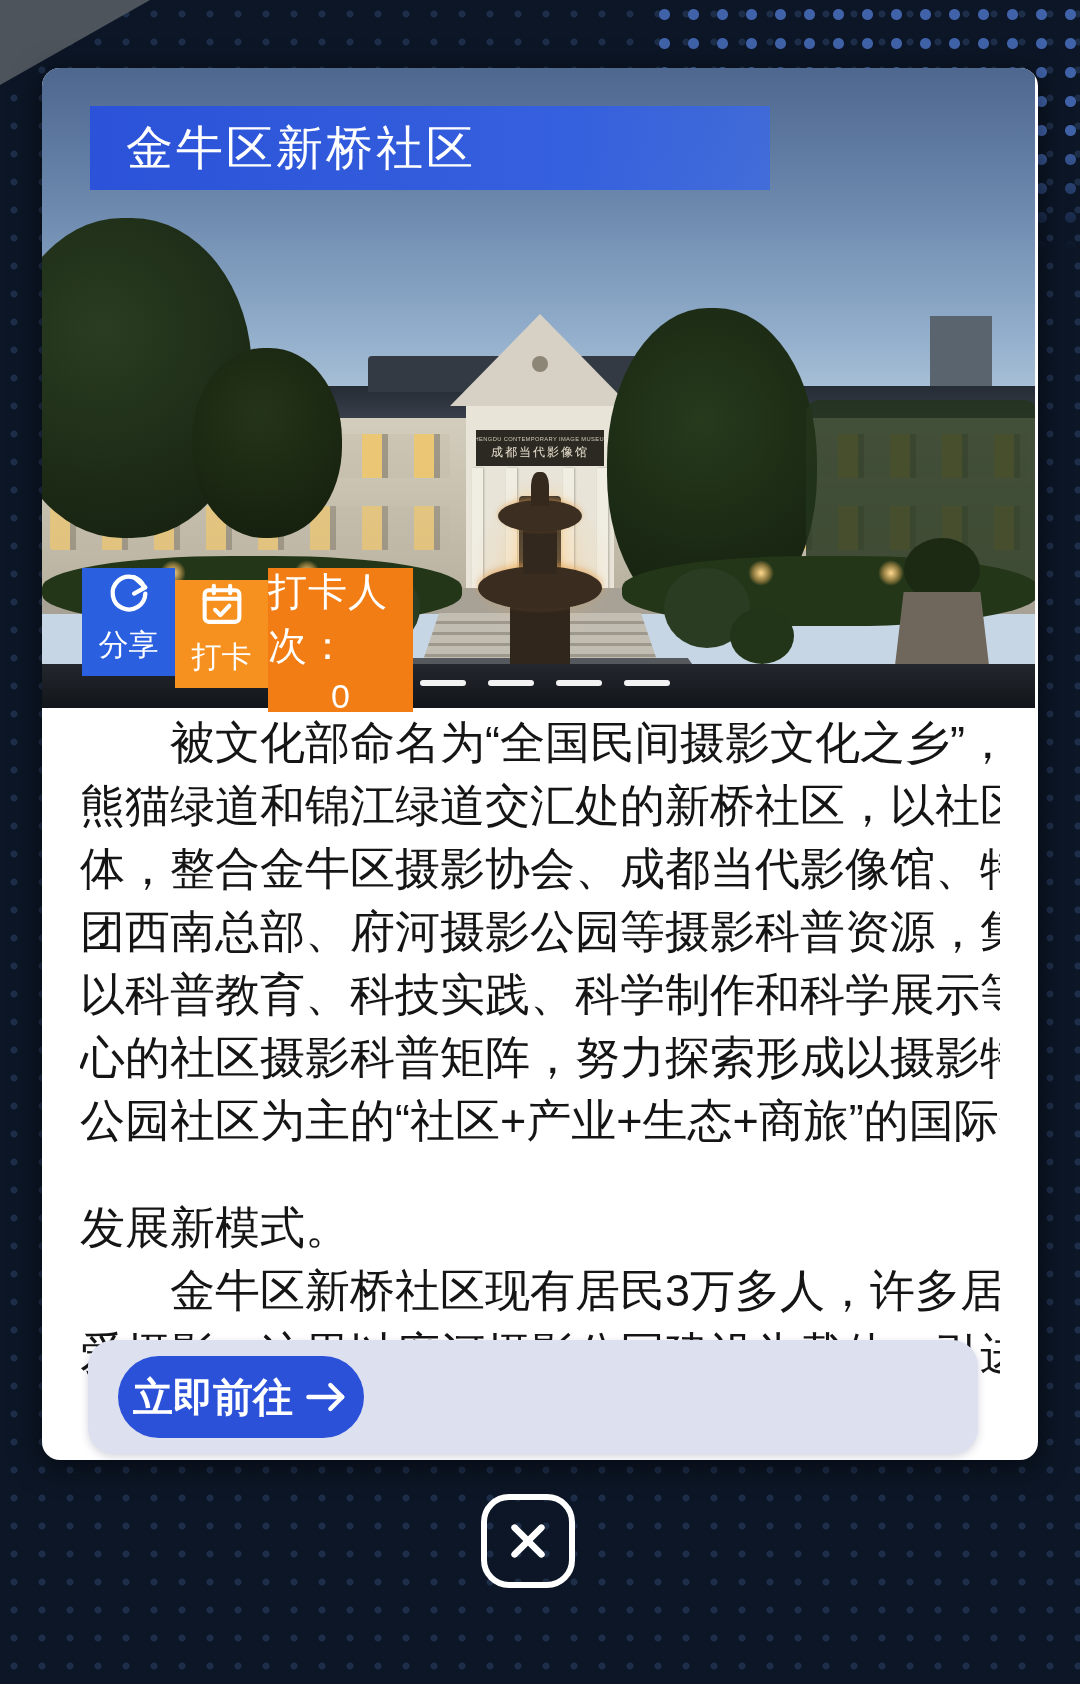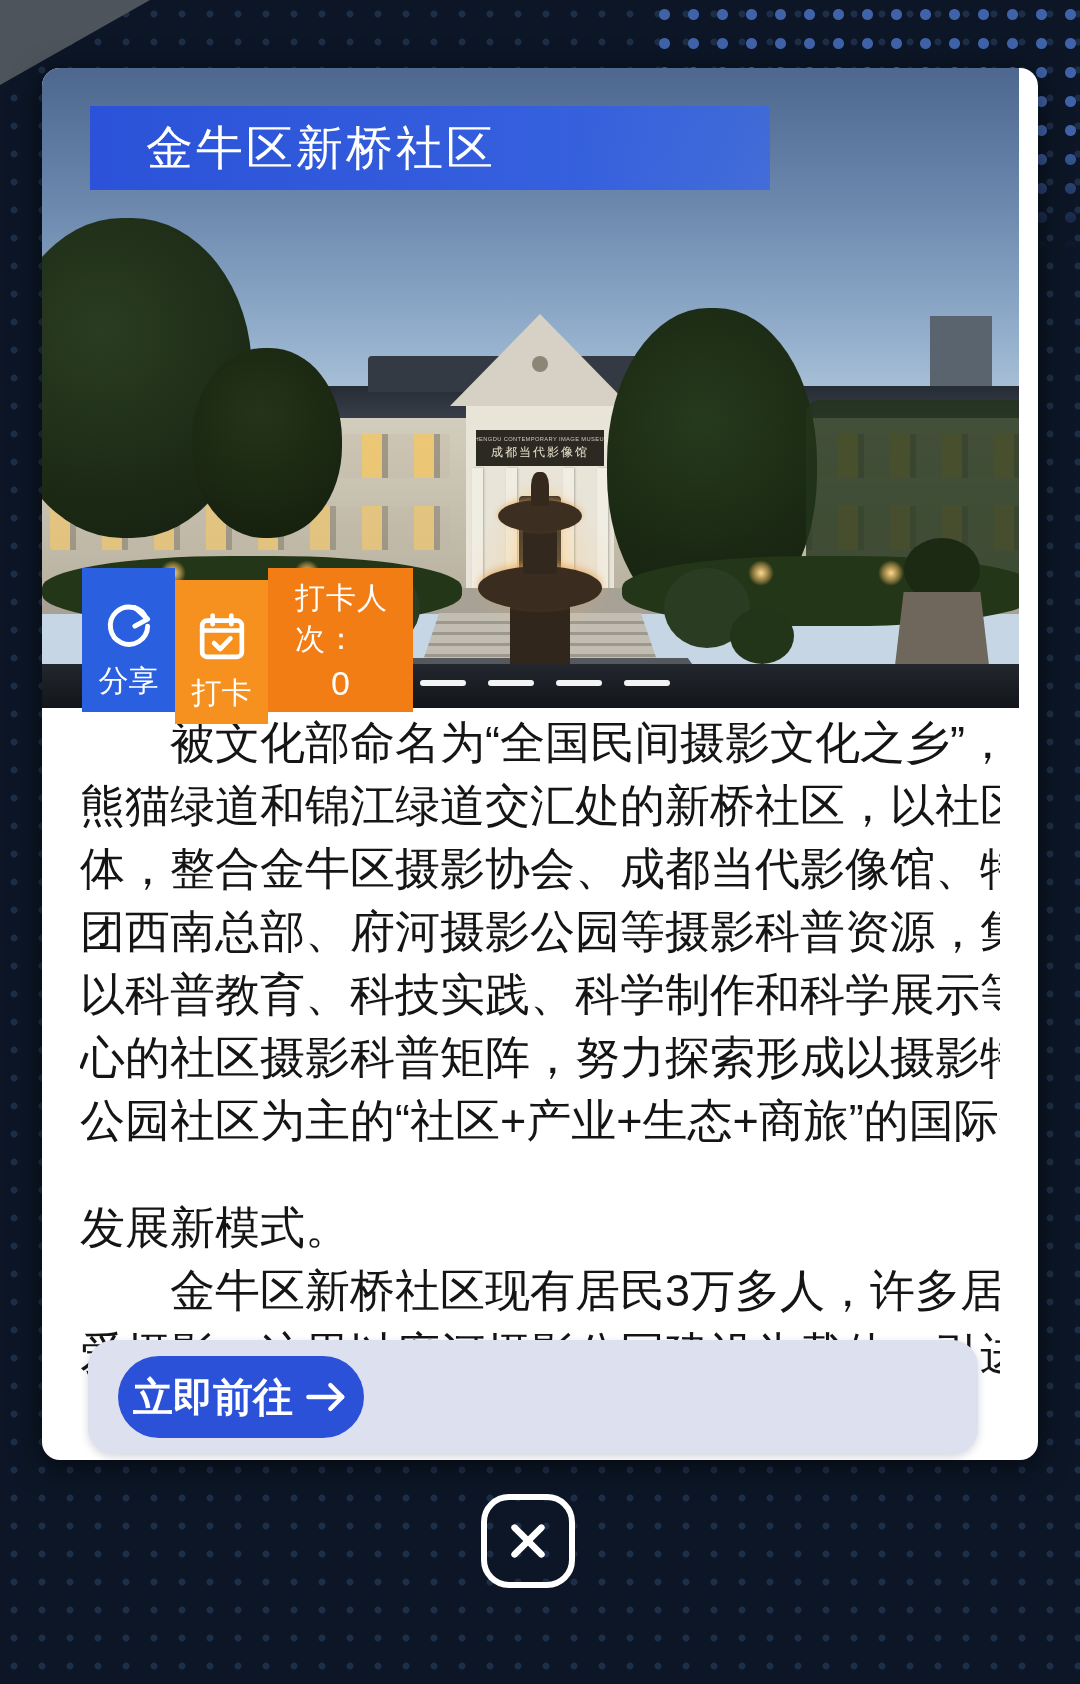--- a/index.html
+++ b/index.html
@@ -29,21 +29,21 @@
   }
 
   
   .card{
     left:42px;top:68px;width:996px;height:1392px;background:#ffffff;
     border-radius:18px;overflow:hidden;z-index:2;
     box-shadow:0 6px 30px rgba(0,0,0,0.55);
   }
 
   
-  .photo{left:0;top:0;width:977px;height:640px;overflow:hidden;}
+  .photo{left:0;top:0;width:977px;height:640px;overflow:hidden;padding-left:16px;}
   .sky{left:0;top:0;width:996px;height:640px;
     background:linear-gradient(#4d678f 0%,#6d89ae 22%,#93afcc 42%,#bccfe0 58%,#c6d6e4 66%);}
   .far-left-tower{left:0;top:195px;width:135px;height:140px;background:#5b6673;border-radius:6px 6px 0 0;}
   .far-left-cap{left:18px;top:172px;width:70px;height:32px;background:#6a7583;border-radius:8px 8px 0 0;}
   .far-right-tower{left:888px;top:248px;width:62px;height:90px;background:#59646f;}
   .roof{left:0;top:318px;width:996px;height:36px;background:linear-gradient(#262c35,#3a414c);}
   .roof-central{left:326px;top:288px;width:344px;height:36px;background:#333a44;border-radius:4px 4px 0 0;}
   .pediment{left:408px;top:246px;width:180px;height:92px;background:#d6d1c4;
     clip-path:polygon(50% 0,100% 100%,0 100%);}
   .pediment-dot{left:490px;top:288px;width:16px;height:16px;border-radius:50%;background:#8d8676;}
@@ -85,32 +85,32 @@
   .f-glow{left:420px;top:420px;width:160px;height:160px;border-radius:50%;
     background:radial-gradient(circle,rgba(255,190,100,0.28),transparent 65%);}
   .plaza{left:0;top:596px;width:996px;height:44px;background:linear-gradient(#23272e,#121519);}
 
   
   .banner{
     left:48px;top:38px;width:680px;height:84px;
     background:linear-gradient(90deg,#2b52d8 0%,#3560de 70%,rgba(60,105,225,0.85) 100%);
     display:flex;align-items:center;z-index:6;
   }
-  .banner-title{color:#ffffff;font-size:47px;font-weight:500;letter-spacing:3px;padding-left:16px;margin-left:40px;}
+  .banner-title{color:#ffffff;font-size:47px;font-weight:500;letter-spacing:3px;padding-left:36px;}
 
   
   .actions{left:40px;top:500px;height:144px;display:flex;z-index:7;}
-  .act-btn{width:93px;height:144px;display:flex;flex-direction:column;align-items:center;justify-content:flex-end;padding-bottom:10px;box-sizing:border-box;}
+  .act-btn{width:93px;height:108px;display:flex;flex-direction:column;align-items:center;justify-content:flex-end;padding-bottom:10px;box-sizing:border-box;}
   .act-share{background:#2a60e0;}
   .act-checkin{background:#f69120;margin-top:12px;}
   .act-label{color:#ffffff;font-size:30px;margin-top:8px;}
   .act-icon{width:56px;height:56px;}
   .count-panel{width:145px;height:144px;background:#f27d15;color:#ffffff;
     display:flex;flex-direction:column;align-items:center;justify-content:center;}
-  .count-label{font-size:30px;letter-spacing:1px;padding-left:27px;}
+  .count-label{font-size:39px;letter-spacing:1px;}
   .count-value{font-size:34px;margin-top:4px;}
 
   
   .dashes{left:378px;top:612px;display:flex;gap:22px;z-index:7;}
   .dash{width:46px;height:6px;border-radius:3px;background:rgba(255,255,255,0.95);}
 
   
   .body-text{left:38px;top:643px;width:920px;z-index:5;}
   .bline{
     color:#151515;font-size:45px;line-height:63px;height:63px;overflow:hidden;

